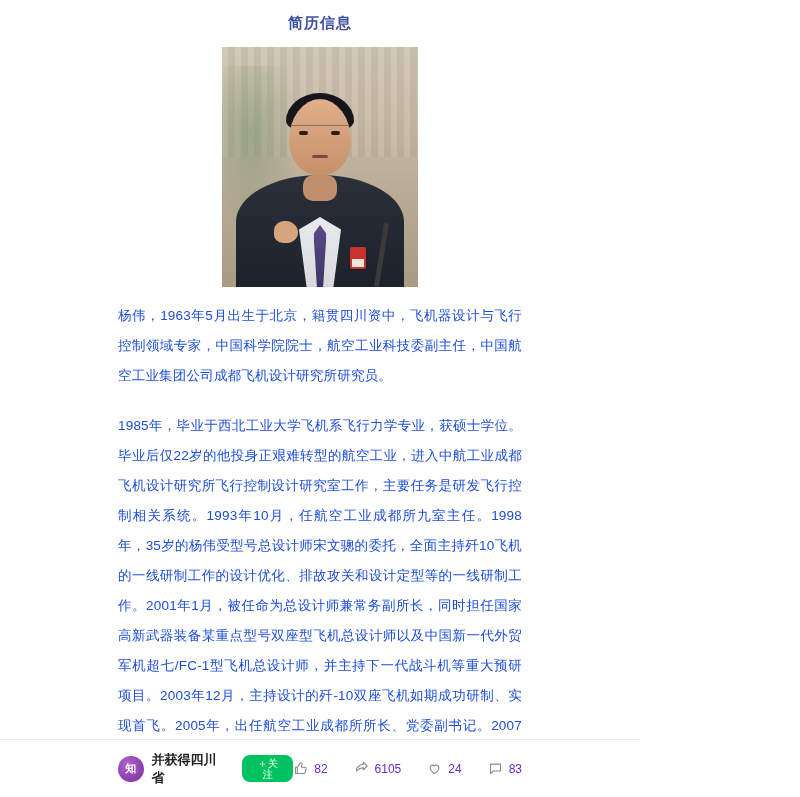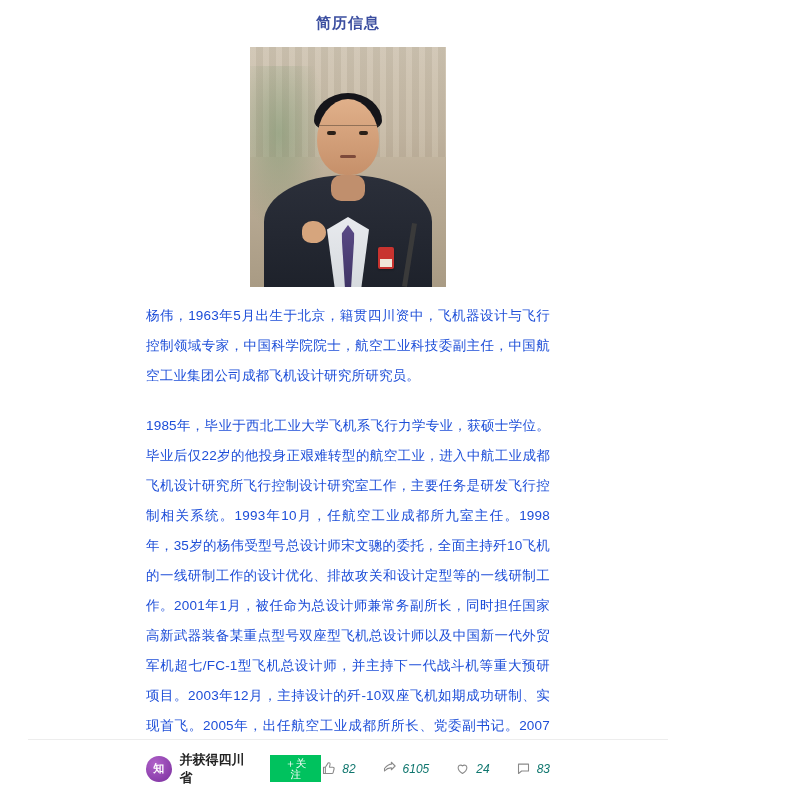--- a/index.html
+++ b/index.html
@@ -10,21 +10,20 @@
     height: 797px;
     background: #ffffff;
     font-family: "Liberation Sans", sans-serif;
   }
   .page {
     position: relative;
     width: 640px;
     height: 797px;
     background: #ffffff;
     overflow: hidden;
-    margin-left: 28px;
   }
   .article-title {
     text-align: center;
     font-size: 15px;
     font-weight: bold;
     color: #3b4ea0;
     padding-top: 14px;
     padding-bottom: 6px;
     letter-spacing: 1px;
   }
@@ -203,34 +202,33 @@
   .account-name {
     font-size: 13px;
     color: #222;
     font-weight: bold;
   }
   .follow-btn {
     margin-left: 6px;
     background: #00c25e;
     color: #fff;
     font-size: 10.5px;
-    border-radius: 0;
+    border-radius: 8px;
     padding: 3px 10px;
     border: none;
     line-height: 1;
     cursor: pointer;
   }
   .stats {
     margin-left: auto;
     display: flex;
     align-items: center;
     gap: 26px;
-    color: #0f766e;
+    color: #6d28d9;
     font-size: 12px;
-    font-style: italic;
   }
   .stat {
     display: flex;
     align-items: center;
     gap: 6px;
     cursor: pointer;
   }
   .stat svg { display: block; }
 </style>
 </head>

